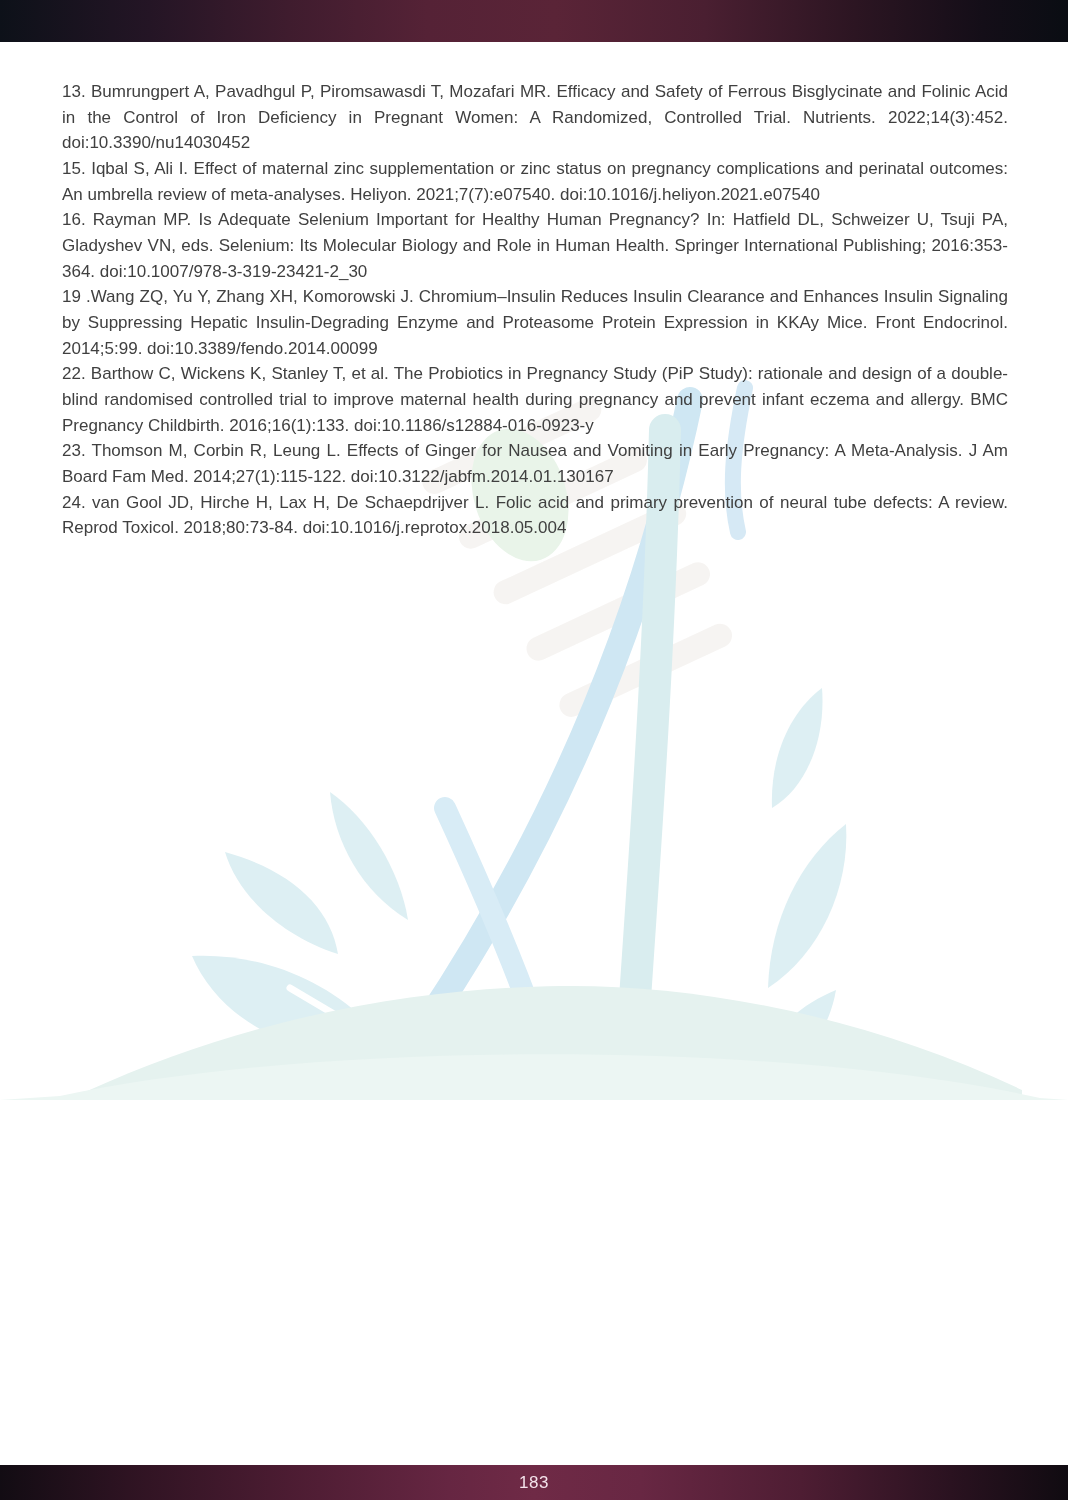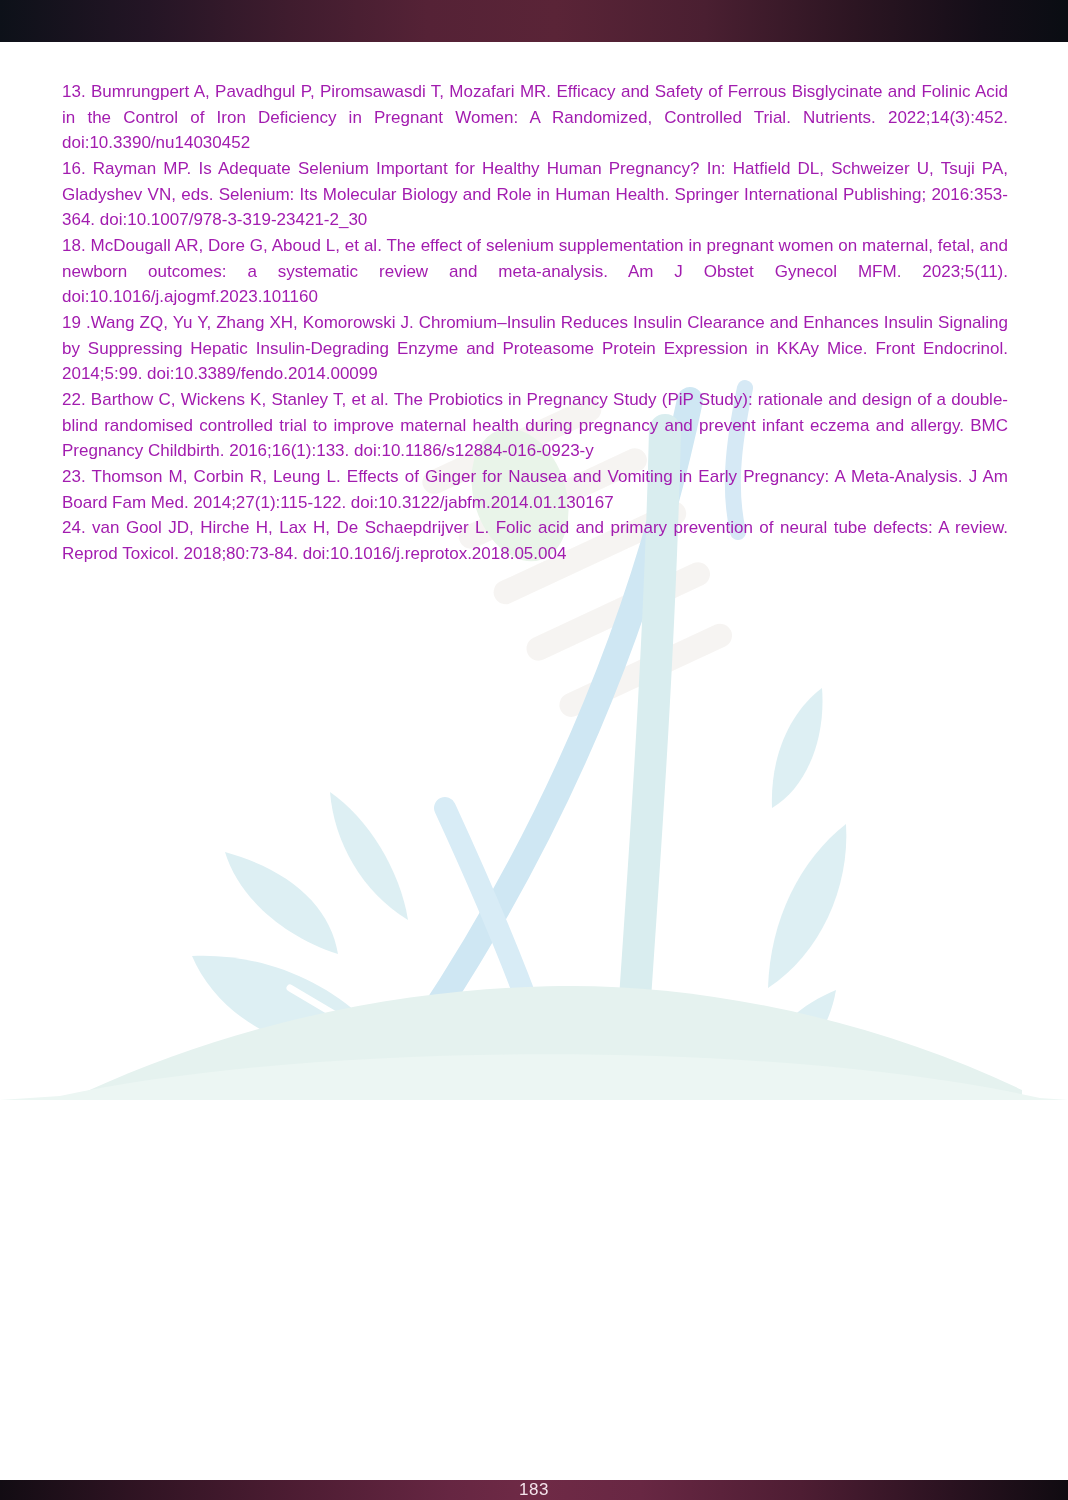--- a/index.html
+++ b/index.html
@@ -28,33 +28,33 @@
     top: 340px;
     width: 1068px;
     height: 760px;
     pointer-events: none;
   }
   .content {
     position: absolute;
     left: 62px;
     top: 79px;
     width: 946px;
-    color: #a21caf;
+    color: #404040;
     font-size: 17px;
     line-height: 25.65px;
     text-align: justify;
   }
   .content p.ref {
     margin: 0;
     padding: 0;
   }
   .footer-bar {
     position: absolute;
     left: 0; bottom: 0;
-    width: 1068px; height: 20px;
+    width: 1068px; height: 35px;
     background: linear-gradient(90deg,
       #120c13 0%, #2e1322 12%, #4c1c32 27%, #662642 42%,
       #6f2a46 50%, #682743 60%, #4e1d33 75%, #2a1220 89%, #100b11 100%);
     display: flex;
     align-items: center;
     justify-content: center;
   }
   .page-number {
     color: #f4e3eb;
     font-size: 17px;
@@ -98,22 +98,22 @@
     <path d="M846,484 C850,548 820,614 768,648 C770,580 800,520 846,484 Z"></path>
     <path d="M836,650 C828,698 794,736 748,748 C758,704 792,668 836,650 Z"></path>
   </g>
 
   <path d="M85,752 C260,672 430,648 560,646 C700,644 872,678 1022,750 L1022,760 L85,760 Z" fill="#e5f2ef"></path>
   <path d="M0,760 L60,756 C320,700 780,700 1040,758 L1068,760 Z" fill="#ecf6f3"></path>
 </svg>
 
 <div class="content">
     <p class="ref">13. Bumrungpert A, Pavadhgul P, Piromsawasdi T, Mozafari MR. Efficacy and Safety of Ferrous Bisglycinate and Folinic Acid in the Control of Iron Deficiency in Pregnant Women: A Randomized, Controlled Trial. Nutrients. 2022;14(3):452. doi:10.3390/nu14030452</p>
+    <p class="ref">15. Iqbal S, Ali I. Effect of maternal zinc supplementation or zinc status on pregnancy complications and perinatal outcomes: An umbrella review of meta-analyses. Heliyon. 2021;7(7):e07540. doi:10.1016/j.heliyon.2021.e07540</p>
     <p class="ref">16. Rayman MP. Is Adequate Selenium Important for Healthy Human Pregnancy? In: Hatfield DL, Schweizer U, Tsuji PA, Gladyshev VN, eds. Selenium: Its Molecular Biology and Role in Human Health. Springer International Publishing; 2016:353-364. doi:10.1007/978-3-319-23421-2_30</p>
-    <p class="ref">18. McDougall AR, Dore G, Aboud L, et al. The effect of selenium supplementation in pregnant women on maternal, fetal, and newborn outcomes: a systematic review and meta-analysis. Am J Obstet Gynecol MFM. 2023;5(11). doi:10.1016/j.ajogmf.2023.101160</p>
     <p class="ref">19 .Wang ZQ, Yu Y, Zhang XH, Komorowski J. Chromium–Insulin Reduces Insulin Clearance and Enhances Insulin Signaling by Suppressing Hepatic Insulin-Degrading Enzyme and Proteasome Protein Expression in KKAy Mice. Front Endocrinol. 2014;5:99. doi:10.3389/fendo.2014.00099</p>
     <p class="ref">22. Barthow C, Wickens K, Stanley T, et al. The Probiotics in Pregnancy Study (PiP Study): rationale and design of a double-blind randomised controlled trial to improve maternal health during pregnancy and prevent infant eczema and allergy. BMC Pregnancy Childbirth. 2016;16(1):133. doi:10.1186/s12884-016-0923-y</p>
     <p class="ref">23. Thomson M, Corbin R, Leung L. Effects of Ginger for Nausea and Vomiting in Early Pregnancy: A Meta-Analysis. J Am Board Fam Med. 2014;27(1):115-122. doi:10.3122/jabfm.2014.01.130167</p>
     <p class="ref">24. van Gool JD, Hirche H, Lax H, De Schaepdrijver L. Folic acid and primary prevention of neural tube defects: A review. Reprod Toxicol. 2018;80:73-84. doi:10.1016/j.reprotox.2018.05.004</p>
   </div>
 
 <div class="footer-bar">
   <span class="page-number">183</span>
 </div>
 

